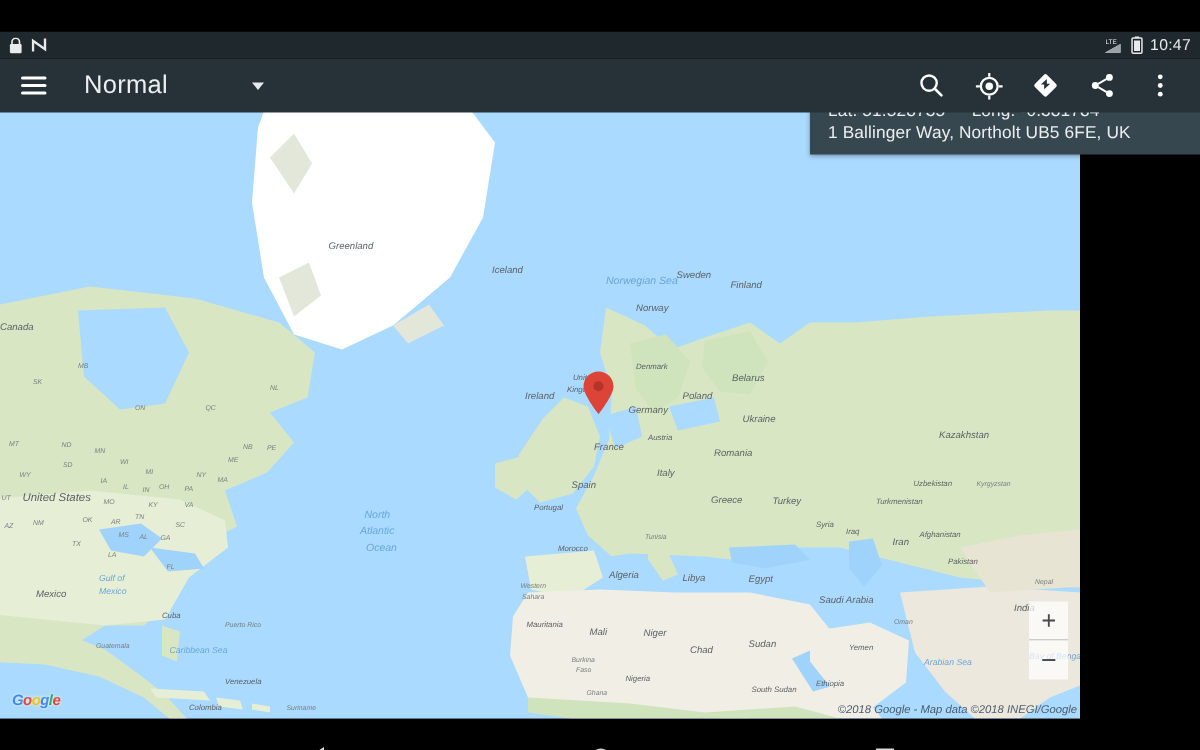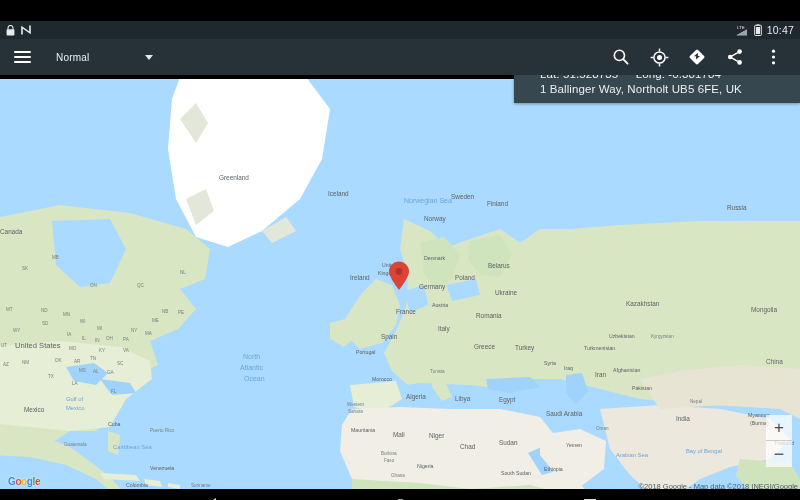--- a/index.html
+++ b/index.html
@@ -21,47 +21,47 @@
 
   
   .toolbar {
     position:absolute; top:18px; left:0; width:800px; height:36px;
     background:#263238; display:flex; align-items:center; z-index:35;
   }
   .hamburger { width:44px; height:36px; display:flex; align-items:center; justify-content:center; }
   .ham-bars { width:17px; height:12px; display:flex; flex-direction:column; justify-content:space-between; }
   .ham-bars i { display:block; height:1.8px; background:#fff; border-radius:1px; }
   .spinner { display:flex; align-items:center; margin-left:12px; height:36px; }
-  .spinner-label { color:#eceff1; font-size:10px; letter-spacing:.2px; }
+  .spinner-label { color:#eceff1; font-size:17px; letter-spacing:.2px; }
   .spinner-caret {
     width:0; height:0; border-left:4.5px solid transparent; border-right:4.5px solid transparent;
     border-top:5px solid #e6eaec; margin-left:56px;
   }
   .tb-actions { margin-left:auto; display:flex; align-items:center; padding-right:8px; }
   .tb-btn { width:38px; height:36px; display:flex; align-items:center; justify-content:center; }
 
   
   .map {
-    position:absolute; top:58px; left:0; width:800px; height:414px;
-    background:#aadaff; overflow:hidden;
+    position:absolute; top:44px; left:0; width:720px; height:414px;
+    background:#aadaff; overflow:hidden;font-style:italic;
   }
   .map-svg { position:absolute; top:0; left:0; }
 
   .mlabel { font-family:"Liberation Sans", sans-serif; fill:#5d6265; font-size:6.4px; }
   .mlabel.big { font-size:7.6px; }
   .mlabel.sm  { font-size:5.2px; }
   .mlabel.tiny{ font-size:4.6px; fill:#78807f; }
   .wlabel { font-family:"Liberation Sans", sans-serif; fill:#6aa6d8; font-size:7px; }
   .wlabel.sm { font-size:5.8px; }
 
   
   .infobox {
-    position:absolute; top:40px; right:0; width:286px;
+    position:absolute; top:40px; right:0; width:260px;
     background:#37474f; color:#eceff1;
-    padding:7px 10px 8px 26px; z-index:30;
+    padding:7px 10px 8px 12px; z-index:30;
     box-shadow:0 1px 3px rgba(0,0,0,.35);
   }
   .info-line1 { font-size:11.5px; white-space:nowrap; letter-spacing:.1px; }
   .info-line1 .gap { display:inline-block; width:11px; }
   .info-line2 { font-size:11.5px; margin-top:3px; white-space:nowrap; letter-spacing:.1px; }
 
   
   .marker { position:absolute; z-index:20; }
 
   

